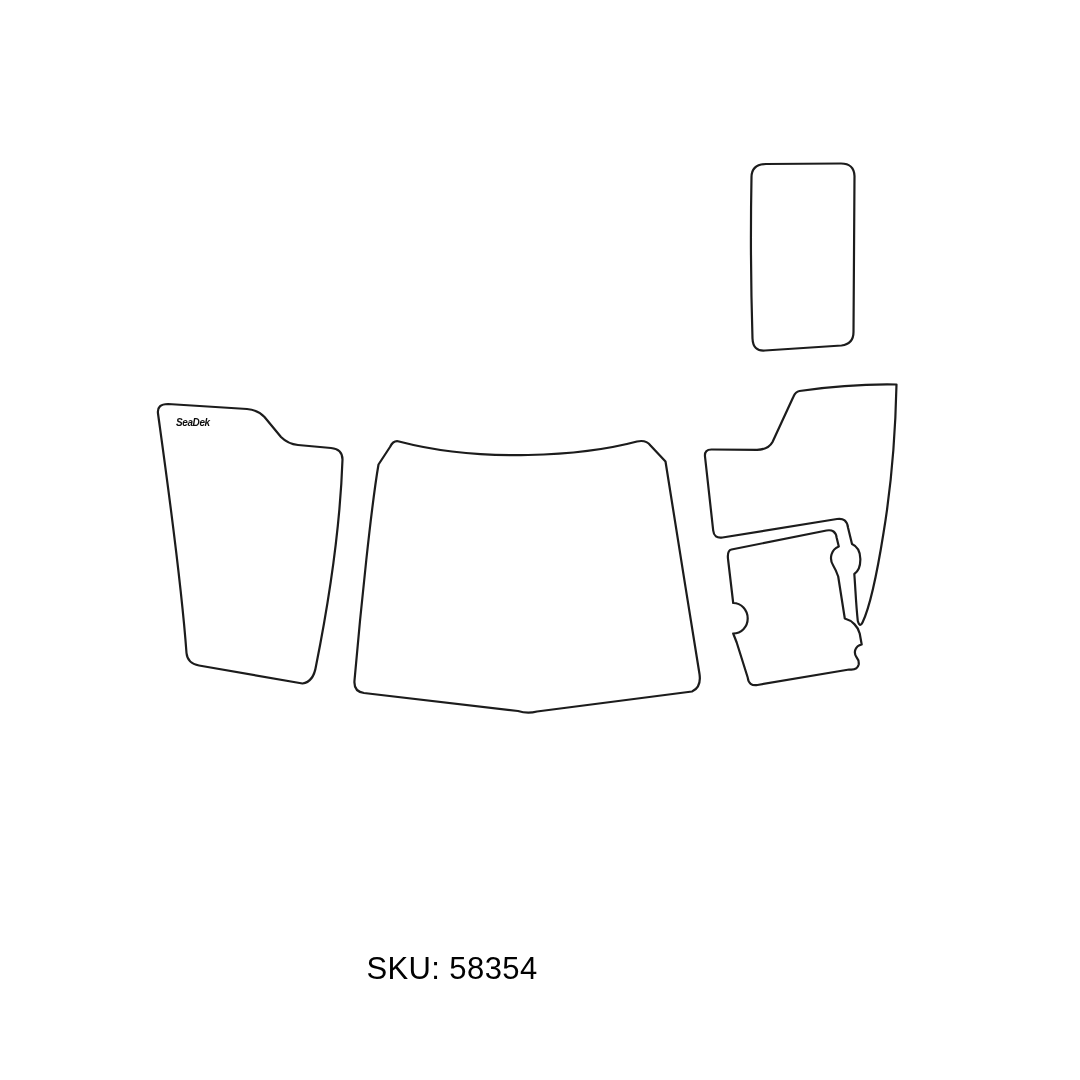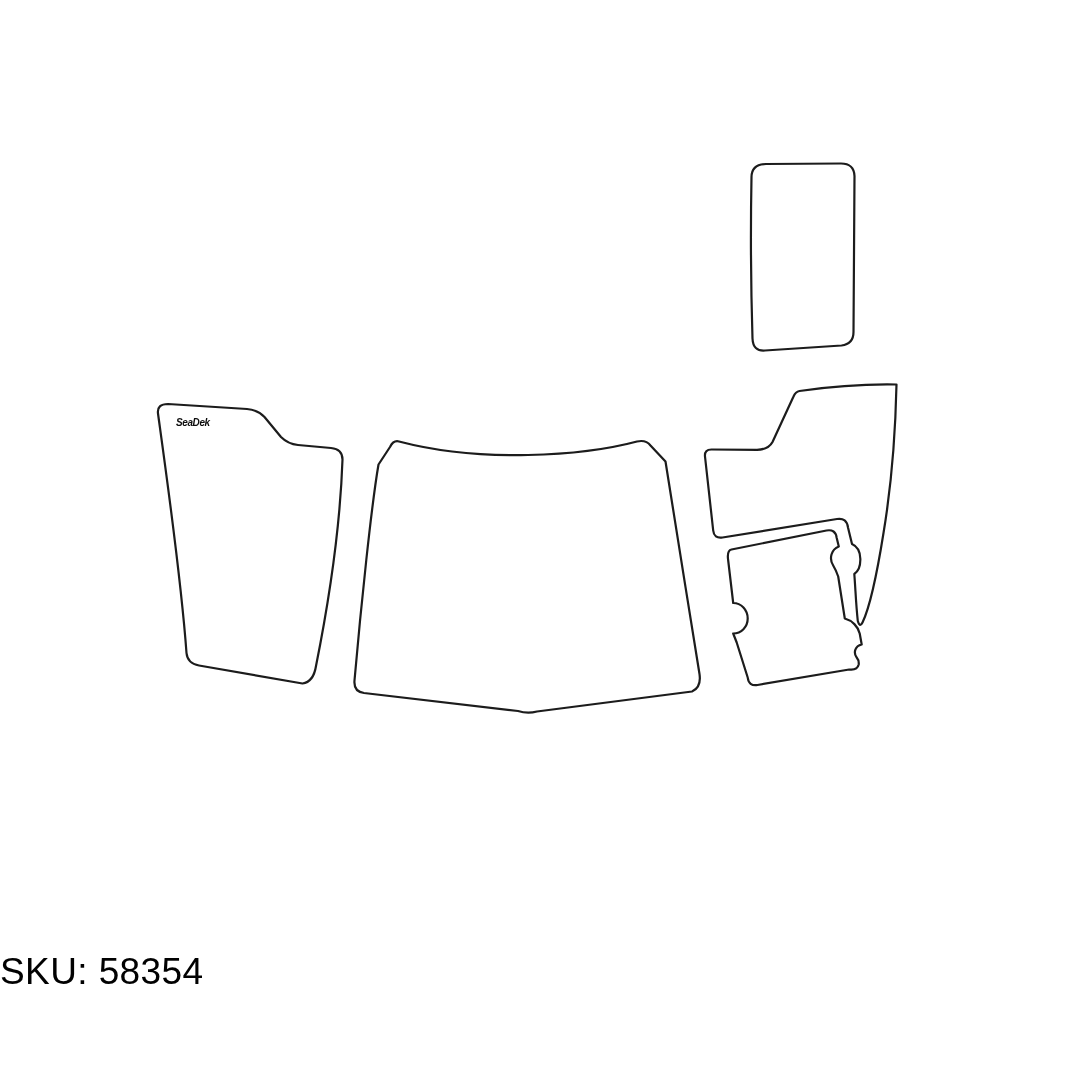--- a/index.html
+++ b/index.html
@@ -39,22 +39,22 @@
     letter-spacing: -0.4px;
     color: #0d0d0d;
     white-space: nowrap;
     transform: scaleY(1.05);
   }
   .sku-label {
     position: absolute;
     left: 0;
     top: 951px;
     width: 100%;
-    text-align: left;
-    font-size: 37px;
+    text-align: center;
+    font-size: 31px;
     letter-spacing: 0.4px;
     color: #010101;
   }
 </style>
 </head>
 <body>
 
 <div class="canvas">
 
   <svg class="pieces-svg" viewBox="0 0 1080 1080" xmlns="http://www.w3.org/2000/svg">

